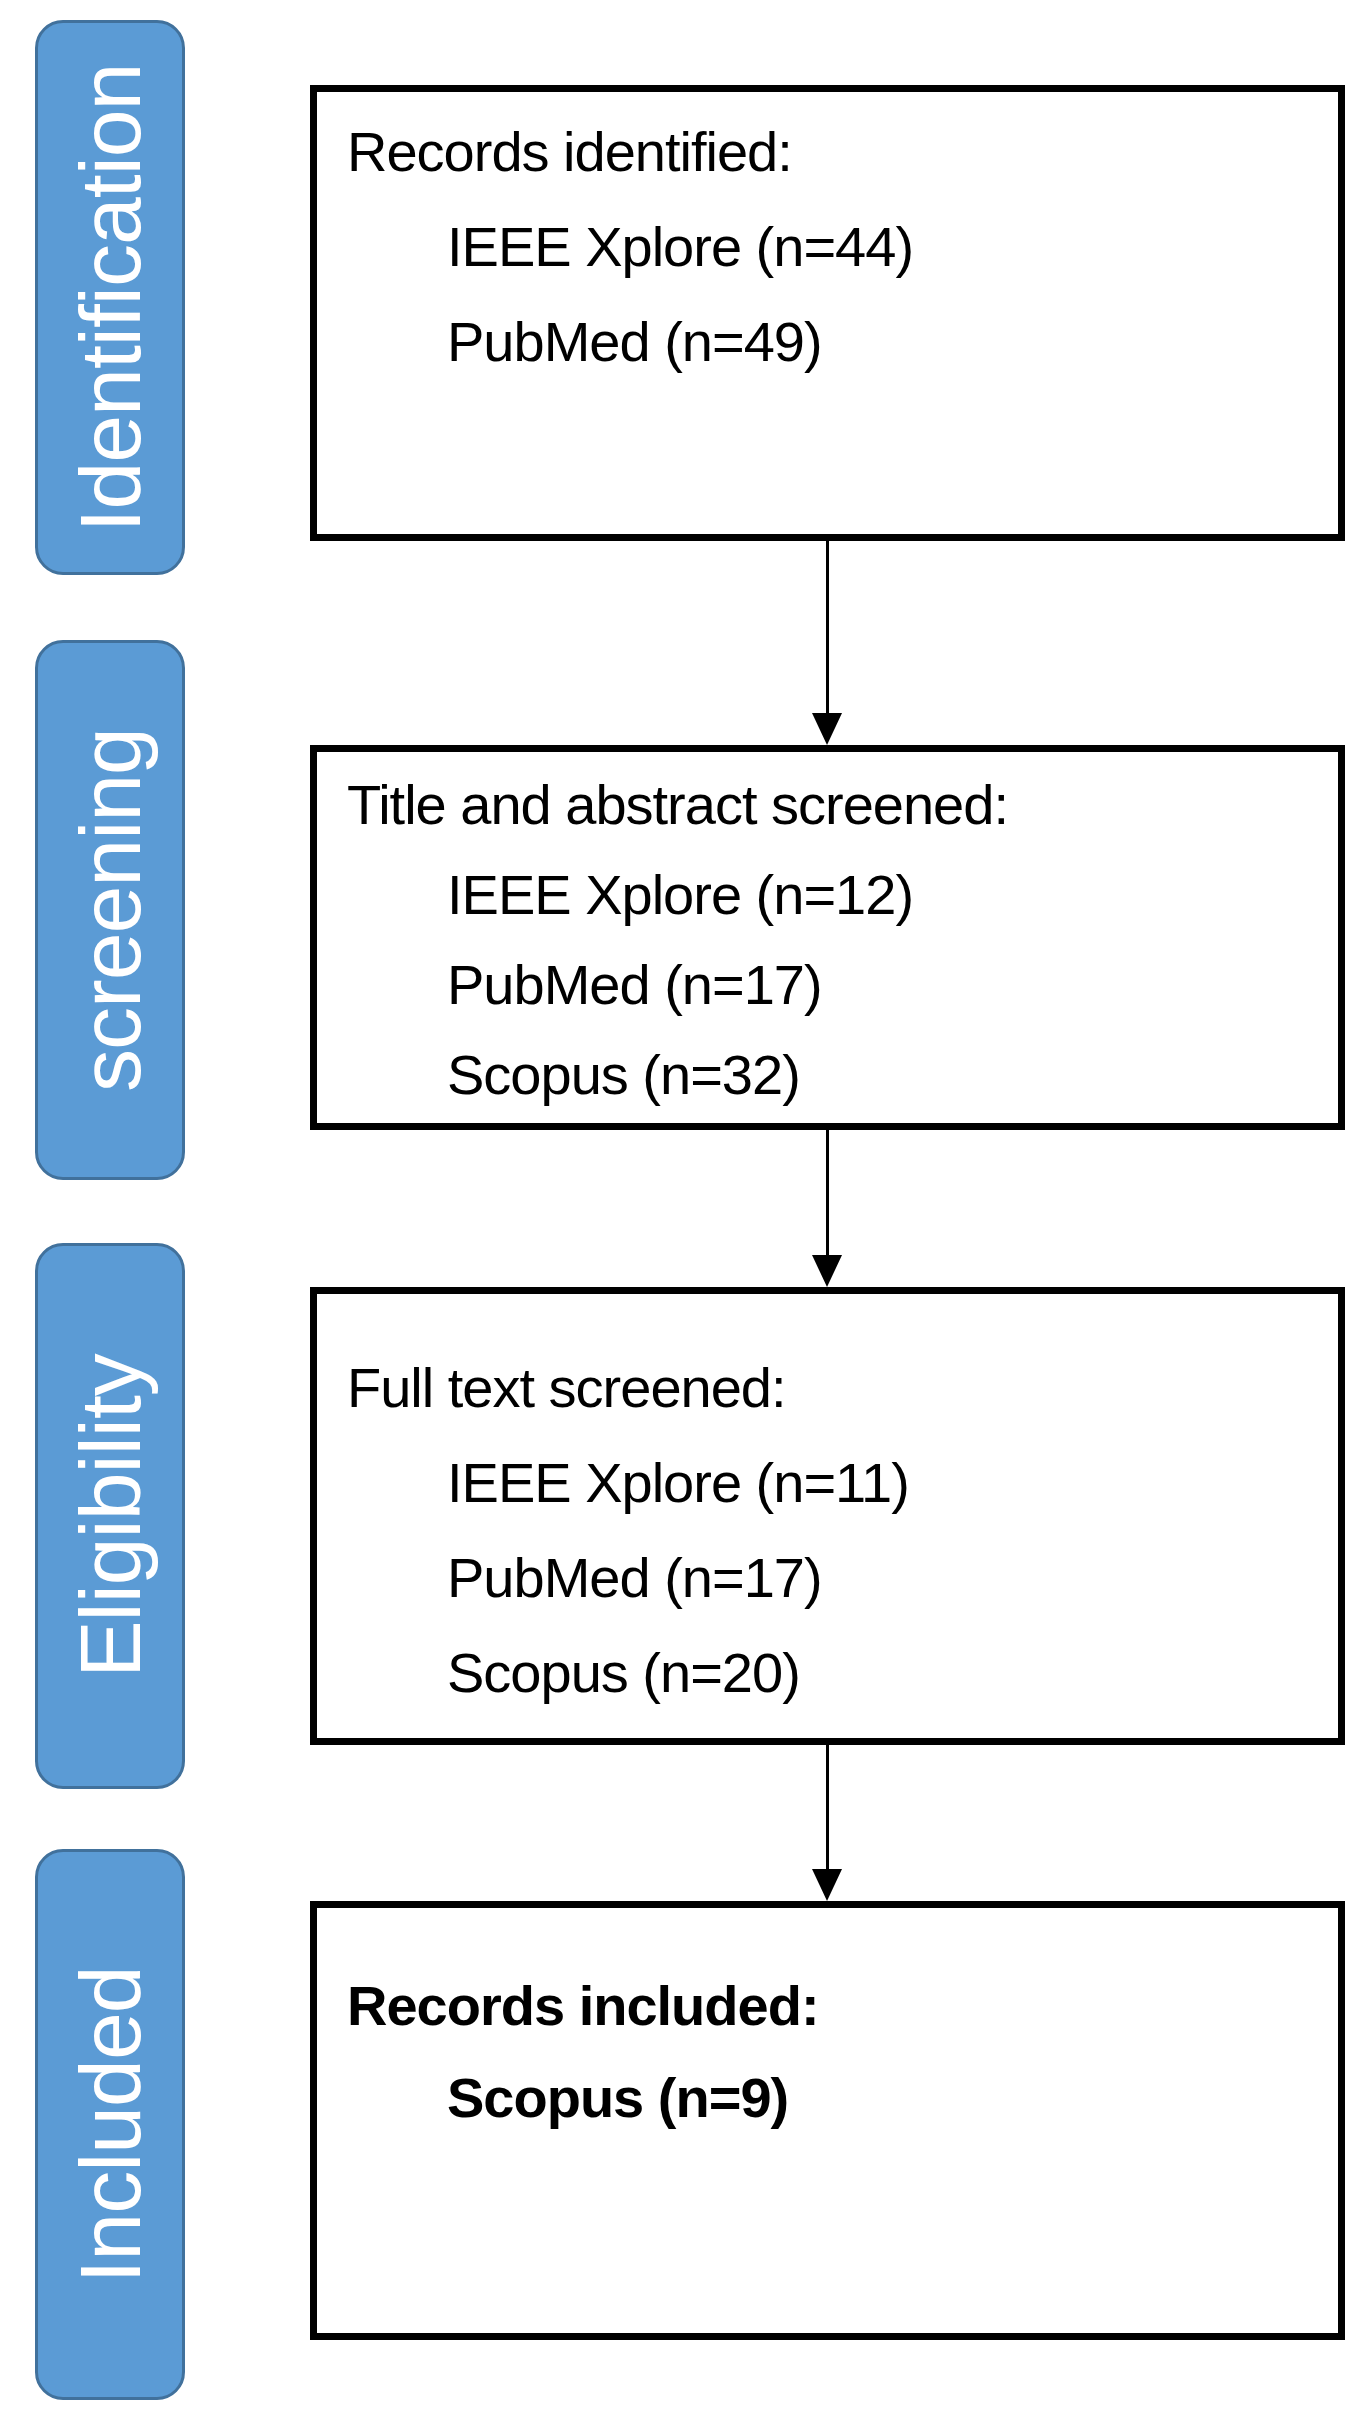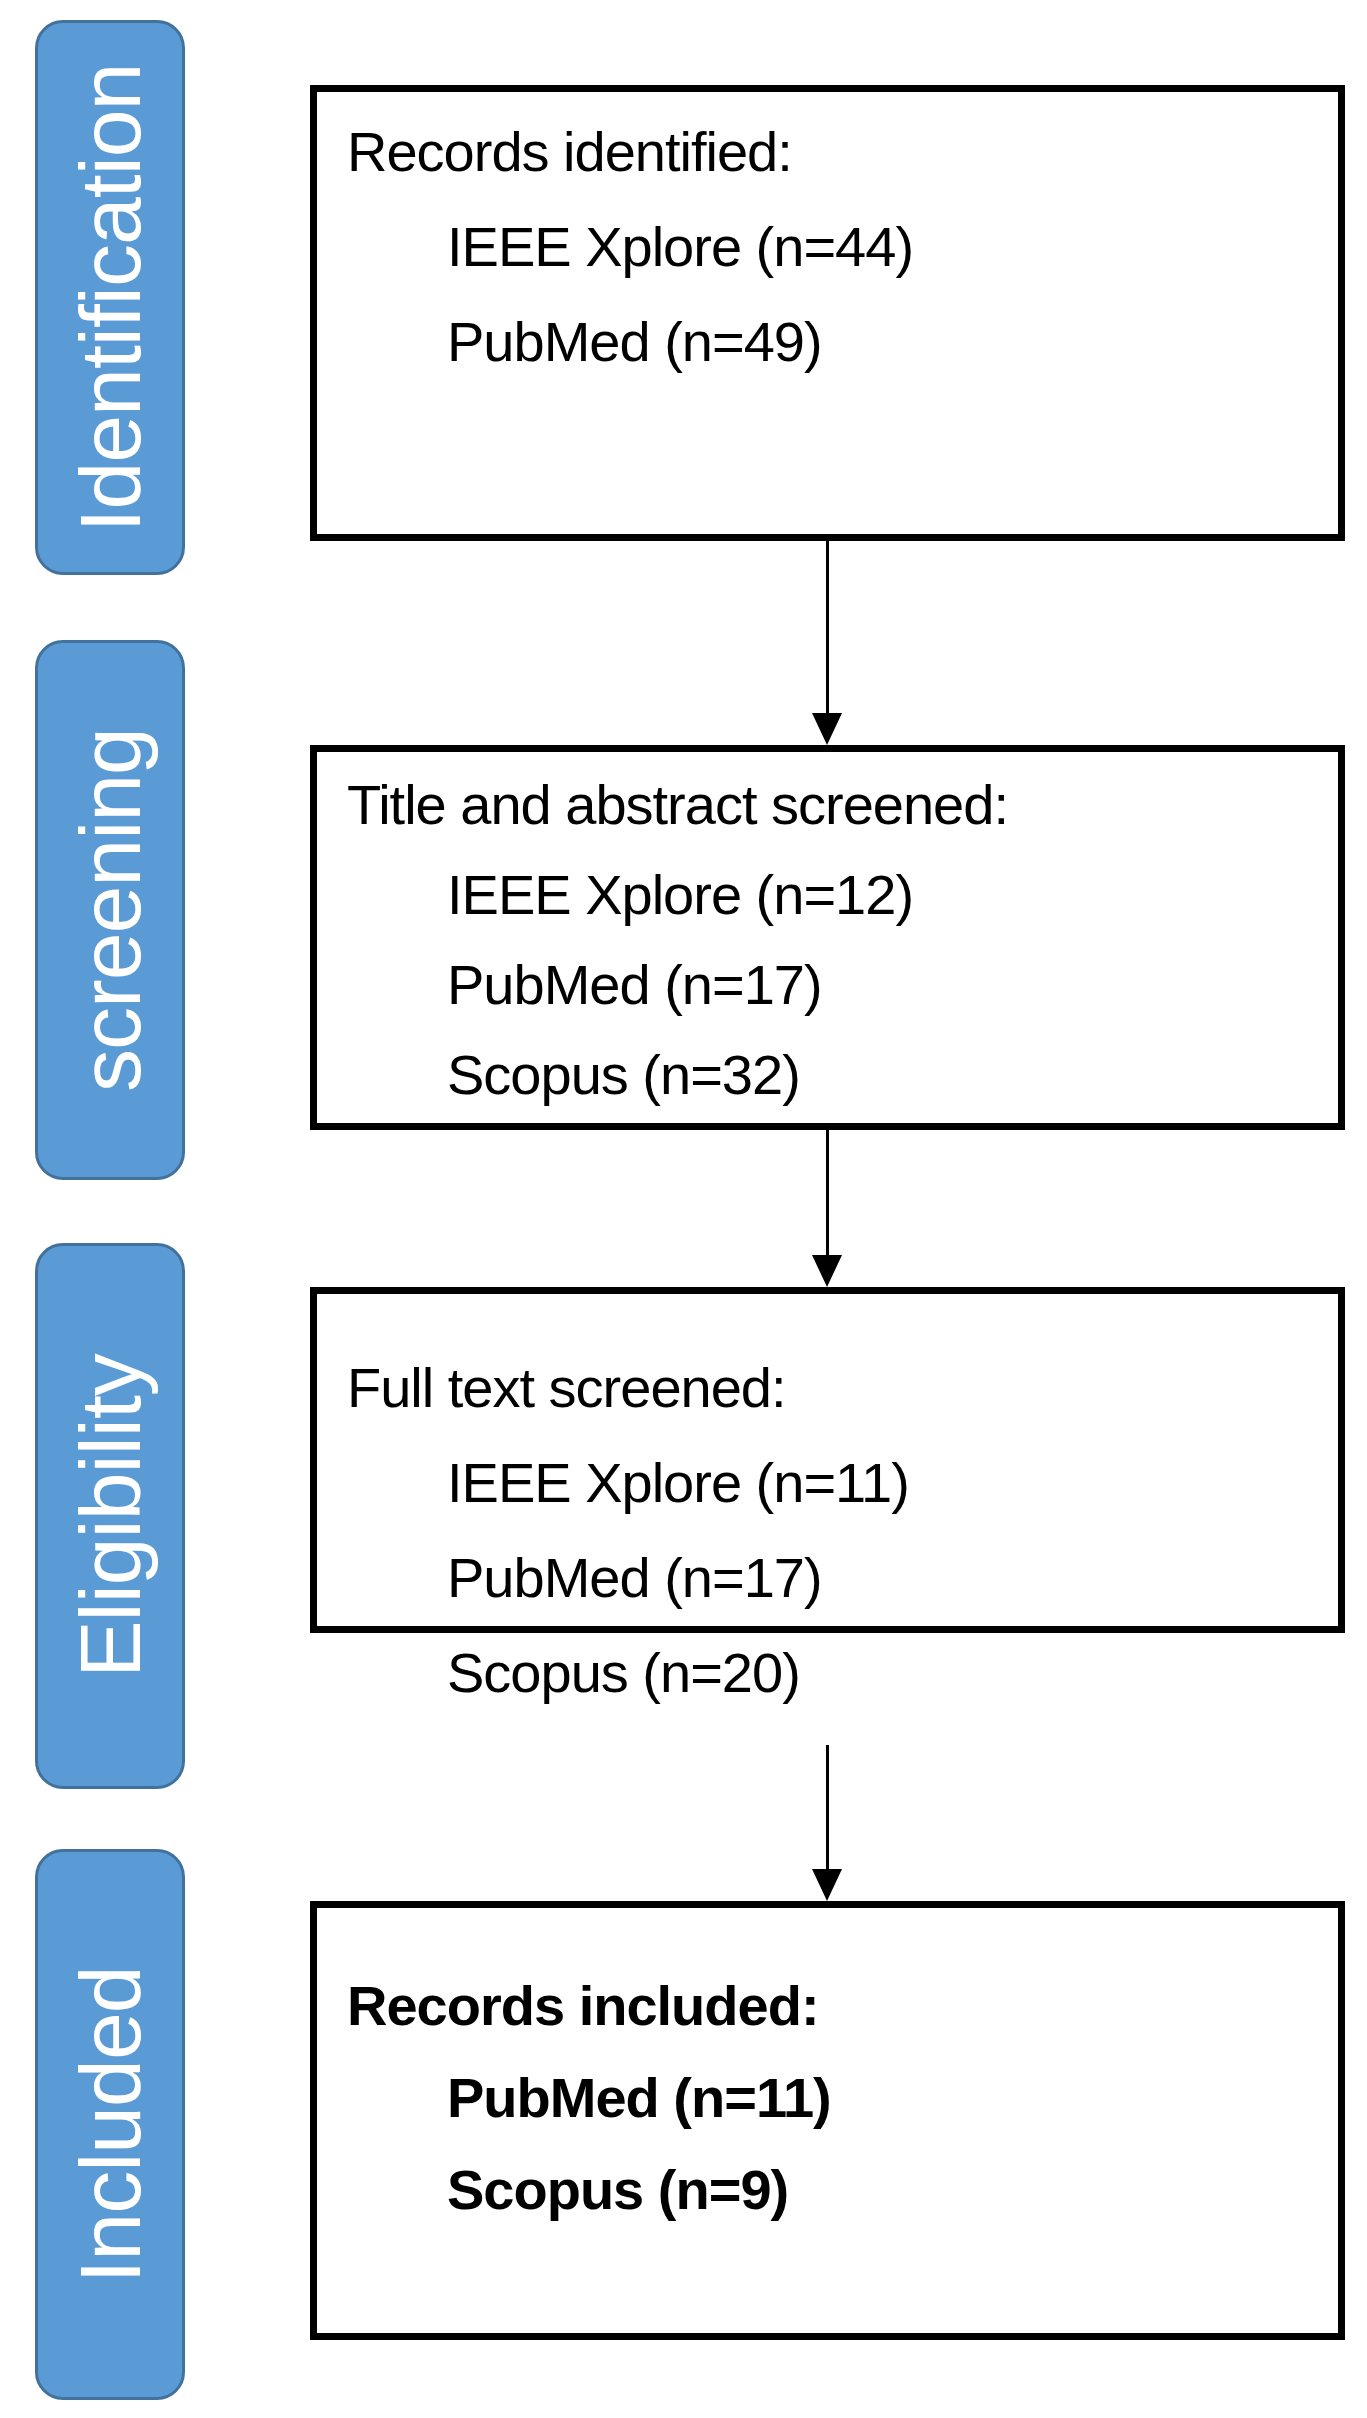--- a/index.html
+++ b/index.html
@@ -51,21 +51,21 @@
     background: var(--box-fill, #ffffff);
     border: 7px solid var(--box-border, #000000);
     color: var(--box-text, #000000);
     font-size: 56px;
     letter-spacing: -1px;
     padding-left: 30px;
     padding-right: 10px;
   }
   .box-1 { top: 85px;   height: 456px; line-height: 95px; padding-top: 12px; }
   .box-2 { top: 745px;  height: 385px; line-height: 90px; padding-top: 8px;  }
-  .box-3 { top: 1287px; height: 346px; line-height: 95px; padding-top: 46px; }
+  .box-3 { top: 1287px; height: 458px; line-height: 95px; padding-top: 46px; }
   .box-4 { top: 1901px; height: 439px; line-height: 92px; padding-top: 52px; font-weight: bold; }
 
   .box-heading { white-space: nowrap; }
   .box-item    { white-space: nowrap; padding-left: 100px; }
 
   
   .flow-arrow {
     position: absolute;
     left: 812px;           
     width: 30px;
@@ -134,17 +134,16 @@
   <div class="flow-arrow arrow-3">
     <div class="arrow-line"></div>
     <div class="arrow-head"></div>
   </div>
 
   <div class="stage-label label-4">
     <span class="vtext">Included</span>
   </div>
   <div class="flow-box box-4">
     <div class="box-heading">Records included:</div>
-    <div class="box-item">PubMed (n=11)</div>
     <div class="box-item">Scopus (n=9)</div>
   </div>
 
 </div>
 
 </body></html>

